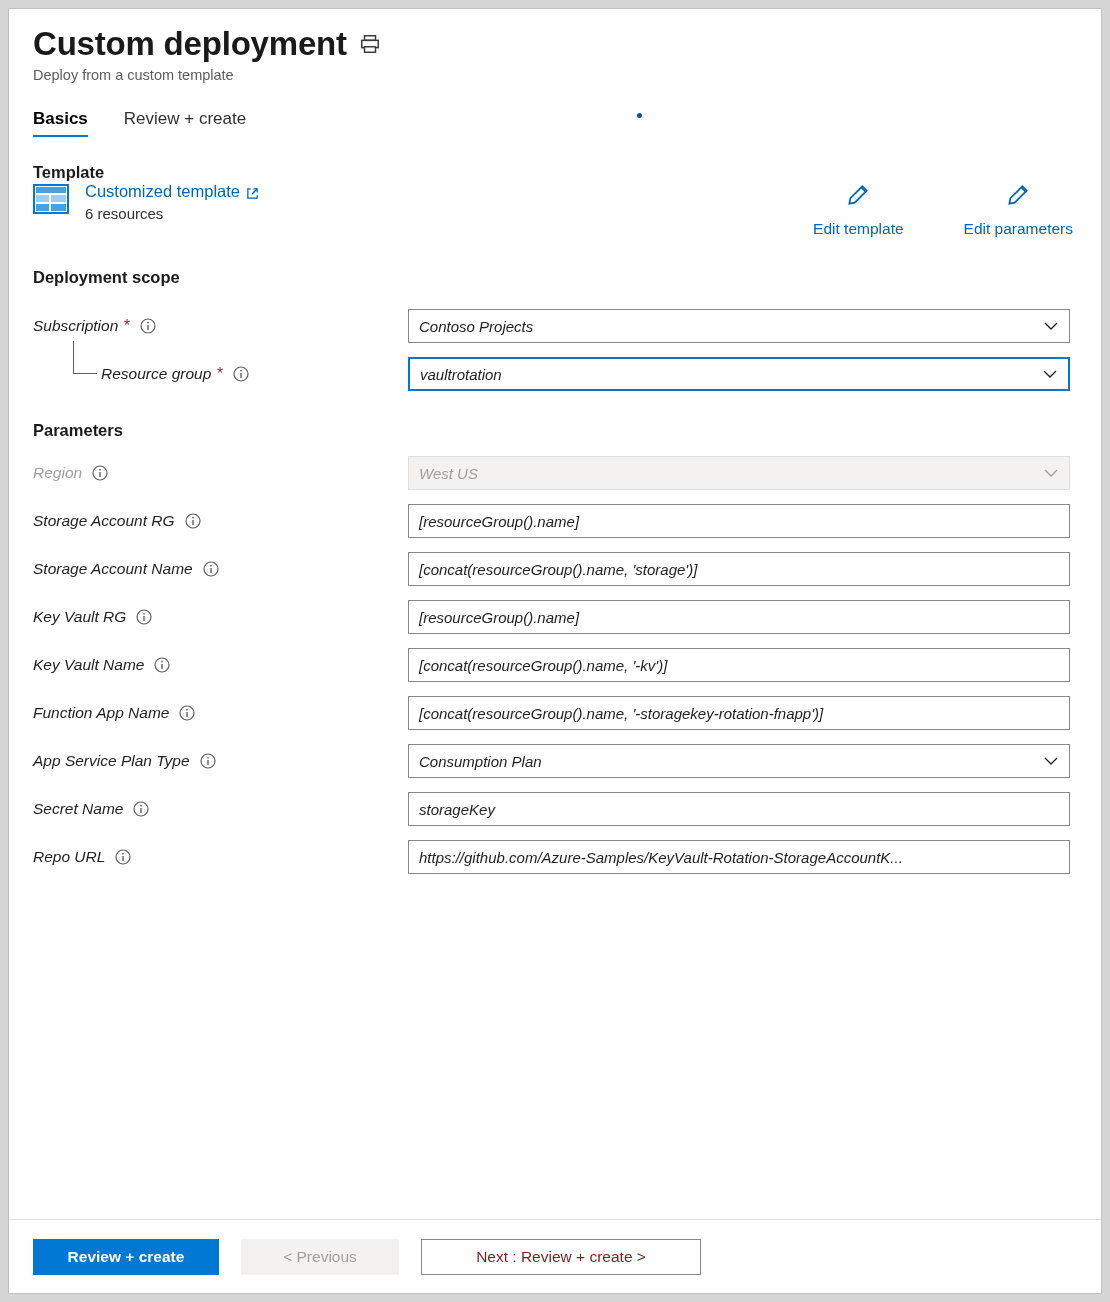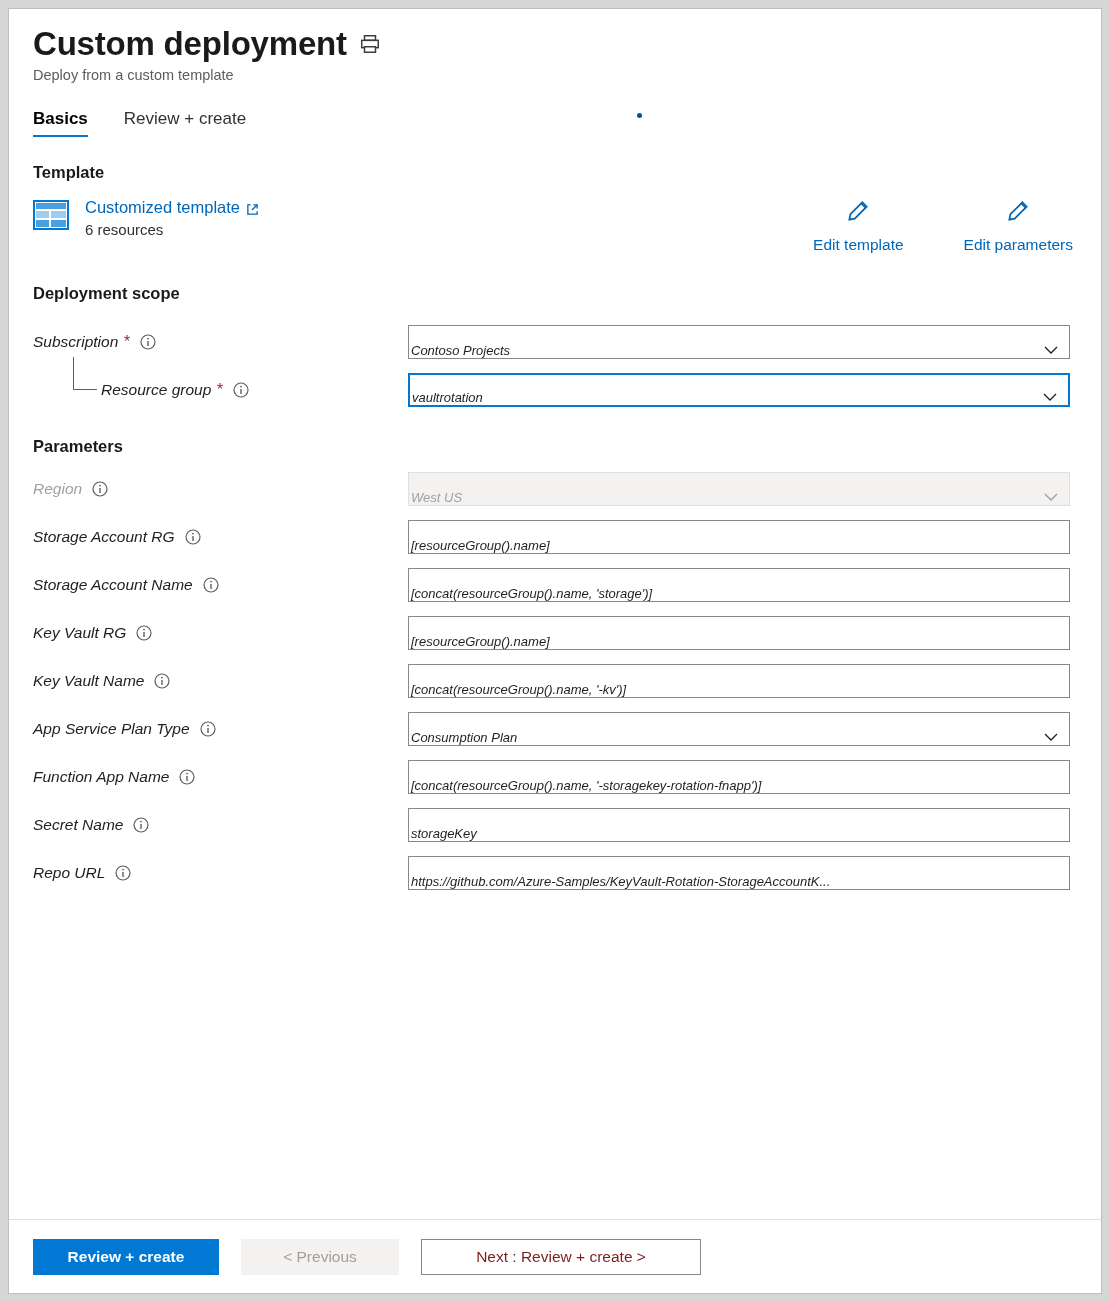--- a/index.html
+++ b/index.html
@@ -101,21 +101,20 @@
     color: #323130;
     line-height: 1.45;
     margin-top: 12px;
     max-width: 1000px;
   }
 
   
   .template-row {
     display: flex;
     align-items: flex-start;
-    margin-top: 16px;
     position: relative;
     height: 60px;
   }
   .tpl-icon {
     width: 38px; height: 34px;
     margin-right: 14px;
     flex: none;
   }
   .tpl-link {
     font-size: 16.5px;
@@ -176,23 +175,23 @@
     margin-left: 10px;
     flex: none;
     cursor: pointer;
   }
   .field {
     width: 662px;
     height: 34px;
     border: 1px solid #8a8886;
     background: #fff;
     display: flex;
-    align-items: flex-end;
-    padding: 0 2px;
-    font-size: 13px;
+    align-items: center;
+    padding: 0 10px;
+    font-size: 15px;
     color: #201f1e;
     position: relative;
   }
   .field.focused {
     border: 2px solid #0078d4;
   }
   .field.disabled {
     background: #f3f2f1;
     border-color: #e1dfdd;
     color: #a19f9d;
@@ -463,52 +462,52 @@
               </svg>
           </span>
         </div>
         <div class="field">
           <span>[concat(resourceGroup().name, '-kv')]</span>
         </div>
       </div>
 
       <div class="form-row">
         <div class="form-label">
+          <span>Function App Name</span>
+          <span class="info-icon">
+            <svg viewBox="0 0 16 16" width="16" height="16" fill="none" stroke="#605e5c" stroke-width="1.2">
+                <circle cx="8" cy="8" r="7"></circle>
+                <path d="M8 7v5" stroke-width="1.4"></path>
+                <circle cx="8" cy="4.6" r="0.9" fill="#605e5c" stroke="none"></circle>
+              </svg>
+          </span>
+        </div>
+        <div class="field">
+          <span>[concat(resourceGroup().name, '-storagekey-rotation-fnapp')]</span>
+        </div>
+      </div>
+
+      <div class="form-row">
+        <div class="form-label">
           <span>App Service Plan Type</span>
           <span class="info-icon">
             <svg viewBox="0 0 16 16" width="16" height="16" fill="none" stroke="#605e5c" stroke-width="1.2">
                 <circle cx="8" cy="8" r="7"></circle>
                 <path d="M8 7v5" stroke-width="1.4"></path>
                 <circle cx="8" cy="4.6" r="0.9" fill="#605e5c" stroke="none"></circle>
               </svg>
           </span>
         </div>
         <div class="field">
           <span>Consumption Plan</span>
           <span class="chev">
             <svg viewBox="0 0 16 16" width="16" height="16" fill="none" stroke="#201f1e" stroke-width="1.3">
                 <path d="M2 5l6 6 6-6"></path>
               </svg>
           </span>
-        </div>
-      </div>
-
-      <div class="form-row">
-        <div class="form-label">
-          <span>Function App Name</span>
-          <span class="info-icon">
-            <svg viewBox="0 0 16 16" width="16" height="16" fill="none" stroke="#605e5c" stroke-width="1.2">
-                <circle cx="8" cy="8" r="7"></circle>
-                <path d="M8 7v5" stroke-width="1.4"></path>
-                <circle cx="8" cy="4.6" r="0.9" fill="#605e5c" stroke="none"></circle>
-              </svg>
-          </span>
-        </div>
-        <div class="field">
-          <span>[concat(resourceGroup().name, '-storagekey-rotation-fnapp')]</span>
         </div>
       </div>
 
       <div class="form-row">
         <div class="form-label">
           <span>Secret Name</span>
           <span class="info-icon">
             <svg viewBox="0 0 16 16" width="16" height="16" fill="none" stroke="#605e5c" stroke-width="1.2">
                 <circle cx="8" cy="8" r="7"></circle>
                 <path d="M8 7v5" stroke-width="1.4"></path>

